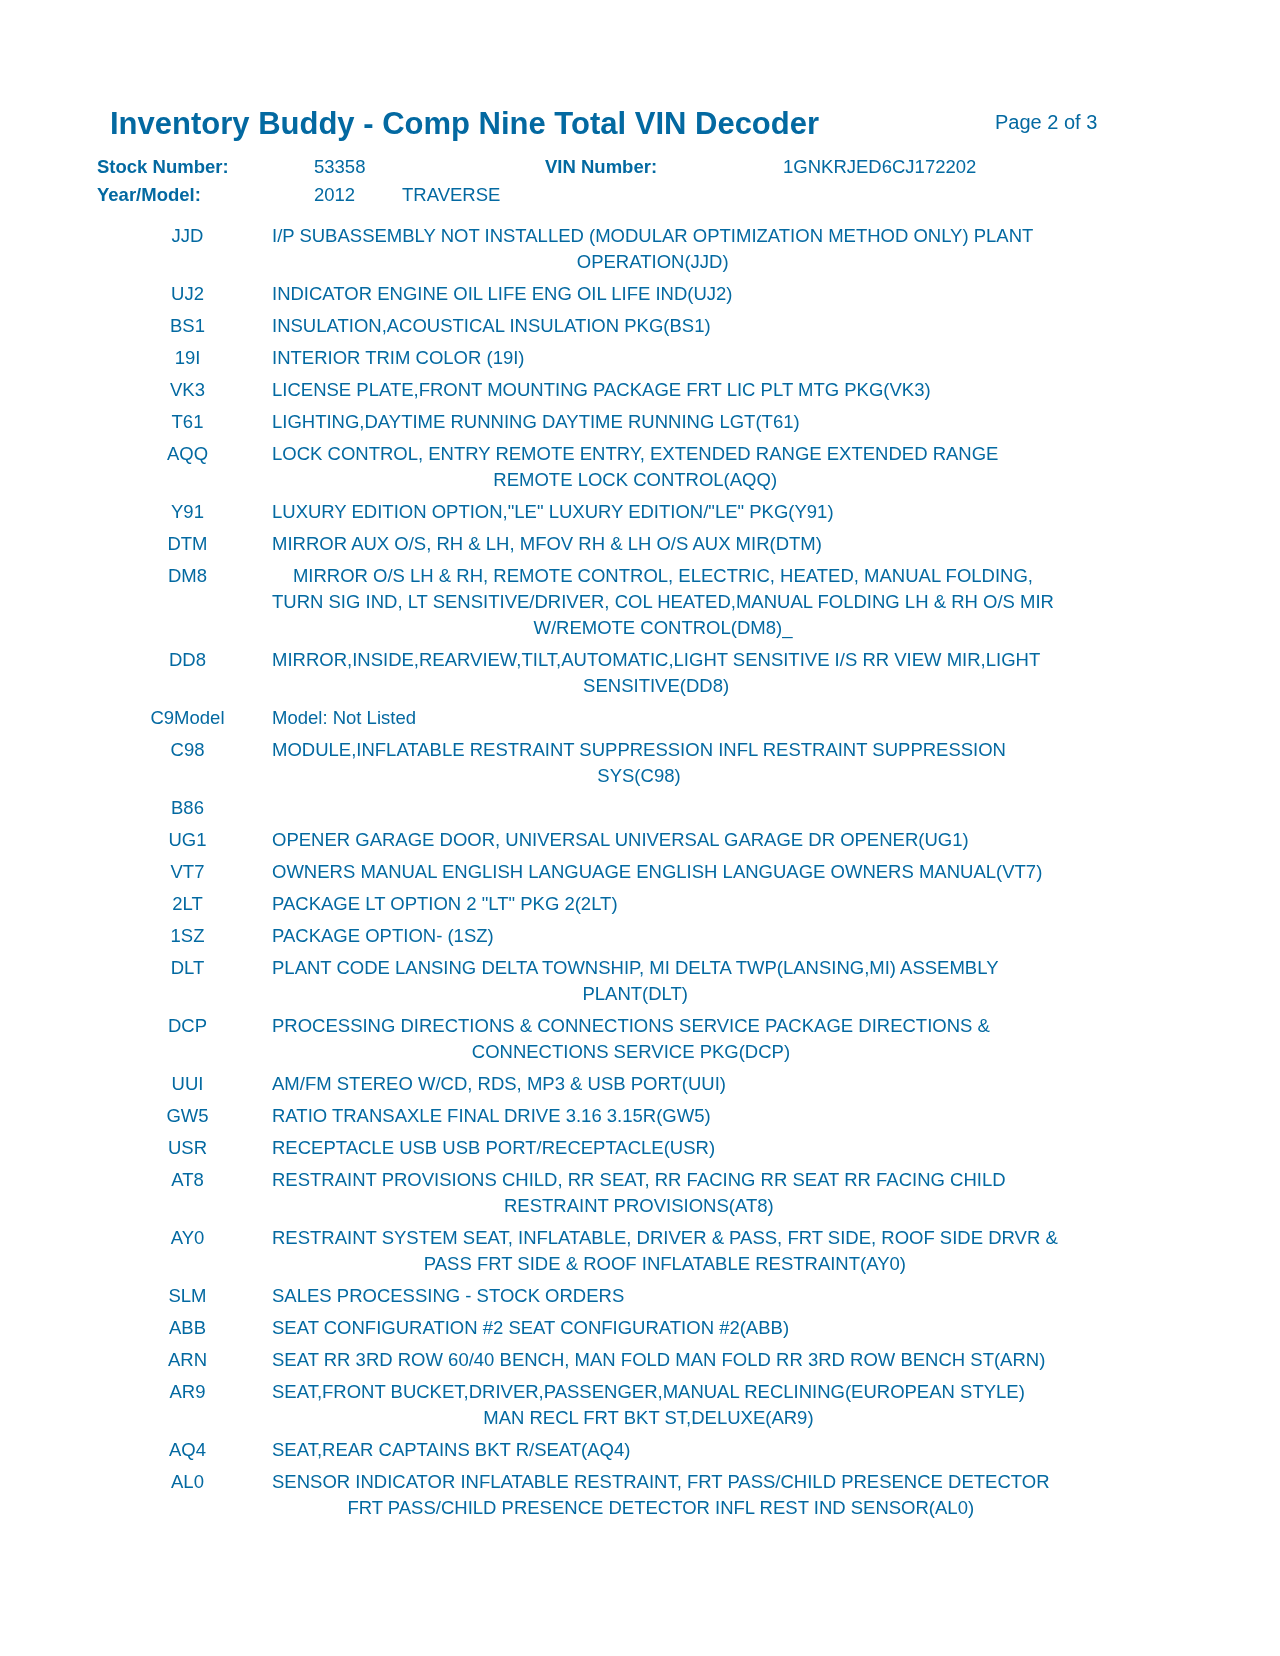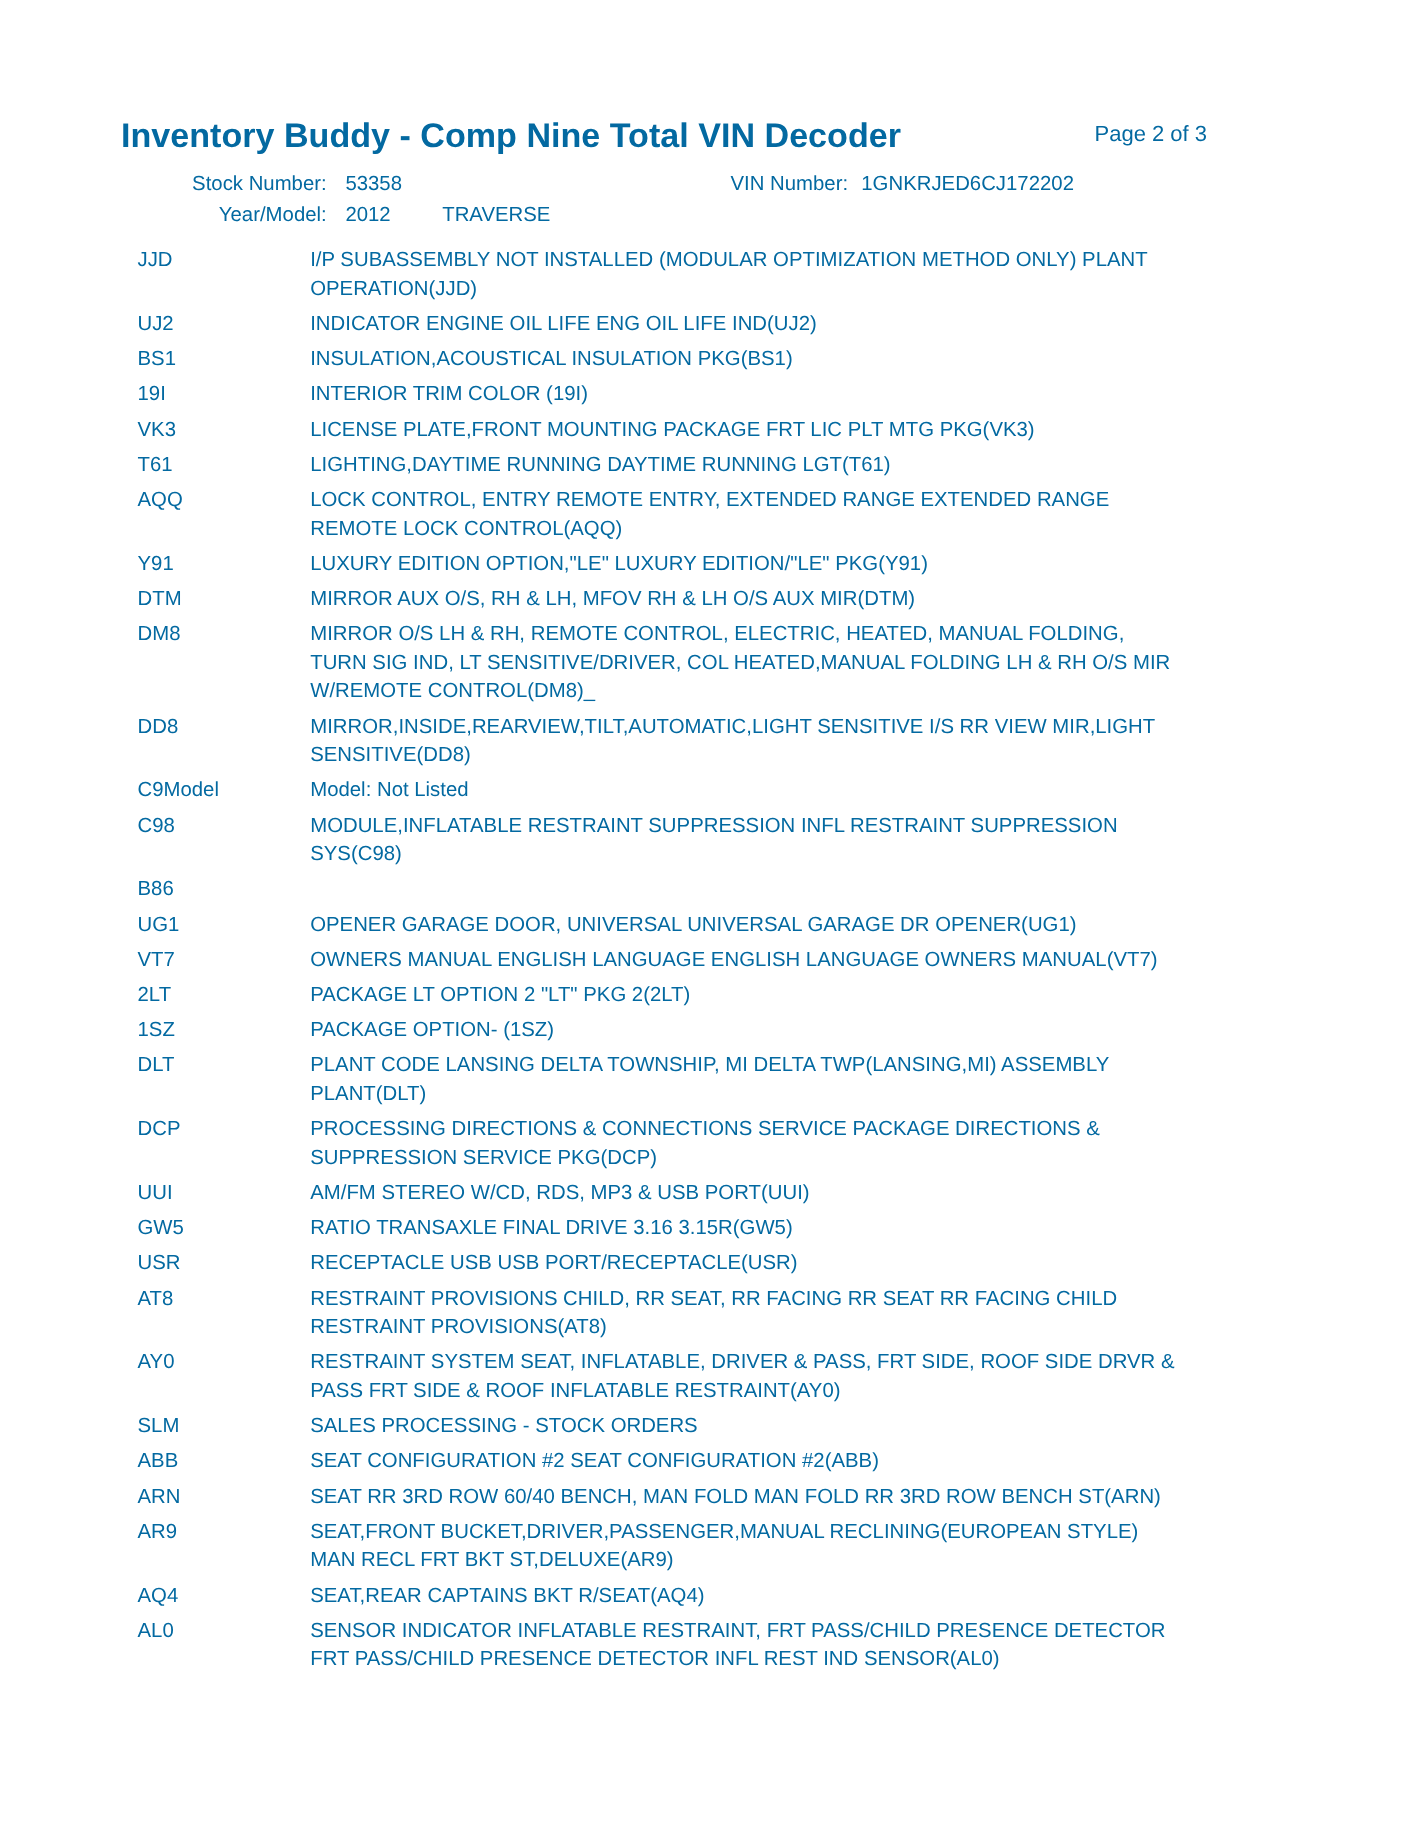--- a/index.html
+++ b/index.html
@@ -25,41 +25,41 @@
     position: absolute;
     left: 995px;
     top: 111px;
     font-size: 20px;
     white-space: nowrap;
   }
   .meta-label {
     position: absolute;
     left: 97px;
     width: 200px;
-    text-align: right;
-    font-weight: 400;
+    font-weight: 700;
     font-size: 18.5px;
     white-space: nowrap;
   }
   .meta-label.vin {
     left: 545px;
     width: 226px;
   }
   .meta-value {
     position: absolute;
     font-size: 18.5px;
     white-space: nowrap;
   }
   .row1 { top: 156px; }
   .row2 { top: 184px; }
   .options {
     position: absolute;
-    left: 125px;
+    left: 115px;
     top: 223px;
     width: 1060px;
+    text-align: center;
   }
   .option-row {
     display: flex;
     align-items: flex-start;
     margin-bottom: 6px;
   }
   .option-code {
     flex: none;
     width: 145px;
     font-size: 18.5px;
@@ -209,21 +209,21 @@
         <div class="option-code">DLT</div>
         <div class="option-desc">
           <div class="option-line">PLANT CODE LANSING DELTA TOWNSHIP, MI DELTA TWP(LANSING,MI) ASSEMBLY</div>
           <div class="option-line">PLANT(DLT)</div>
         </div>
       </div>
       <div class="option-row">
         <div class="option-code">DCP</div>
         <div class="option-desc">
           <div class="option-line">PROCESSING DIRECTIONS &amp; CONNECTIONS SERVICE PACKAGE DIRECTIONS &amp;</div>
-          <div class="option-line">SUPPRESSION SERVICE PKG(DCP)</div>
+          <div class="option-line">CONNECTIONS SERVICE PKG(DCP)</div>
         </div>
       </div>
       <div class="option-row">
         <div class="option-code">UUI</div>
         <div class="option-desc">
           <div class="option-line">AM/FM STEREO W/CD, RDS, MP3 &amp; USB PORT(UUI)</div>
         </div>
       </div>
       <div class="option-row">
         <div class="option-code">GW5</div>

